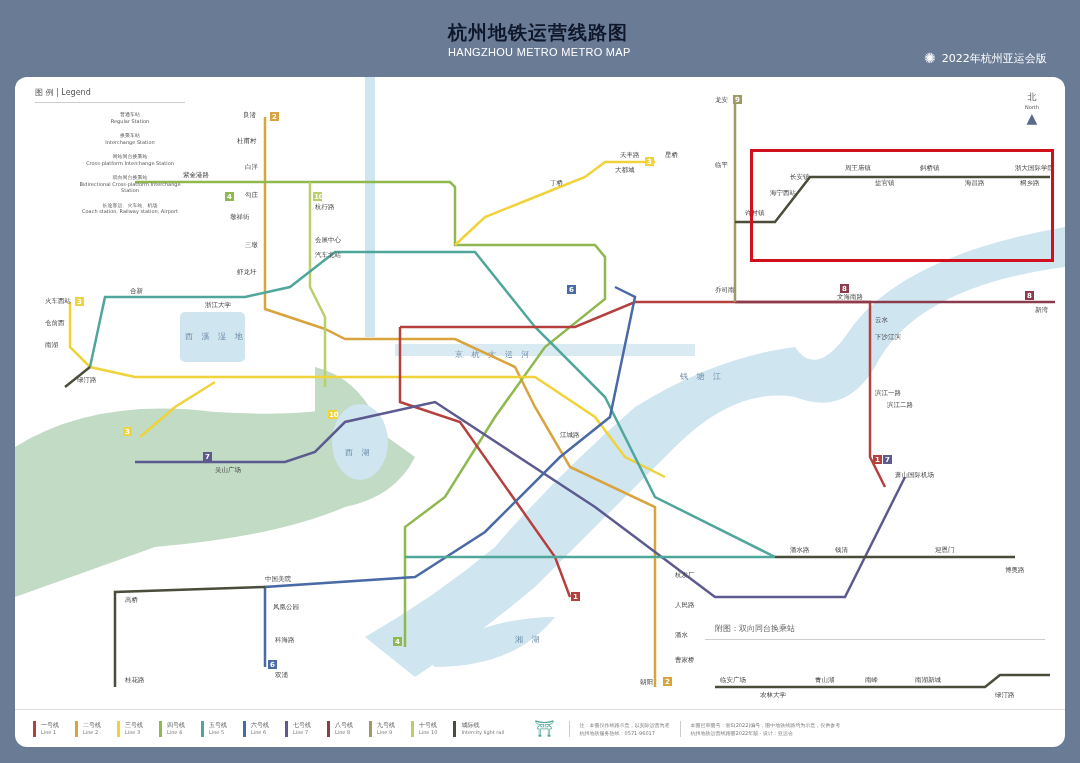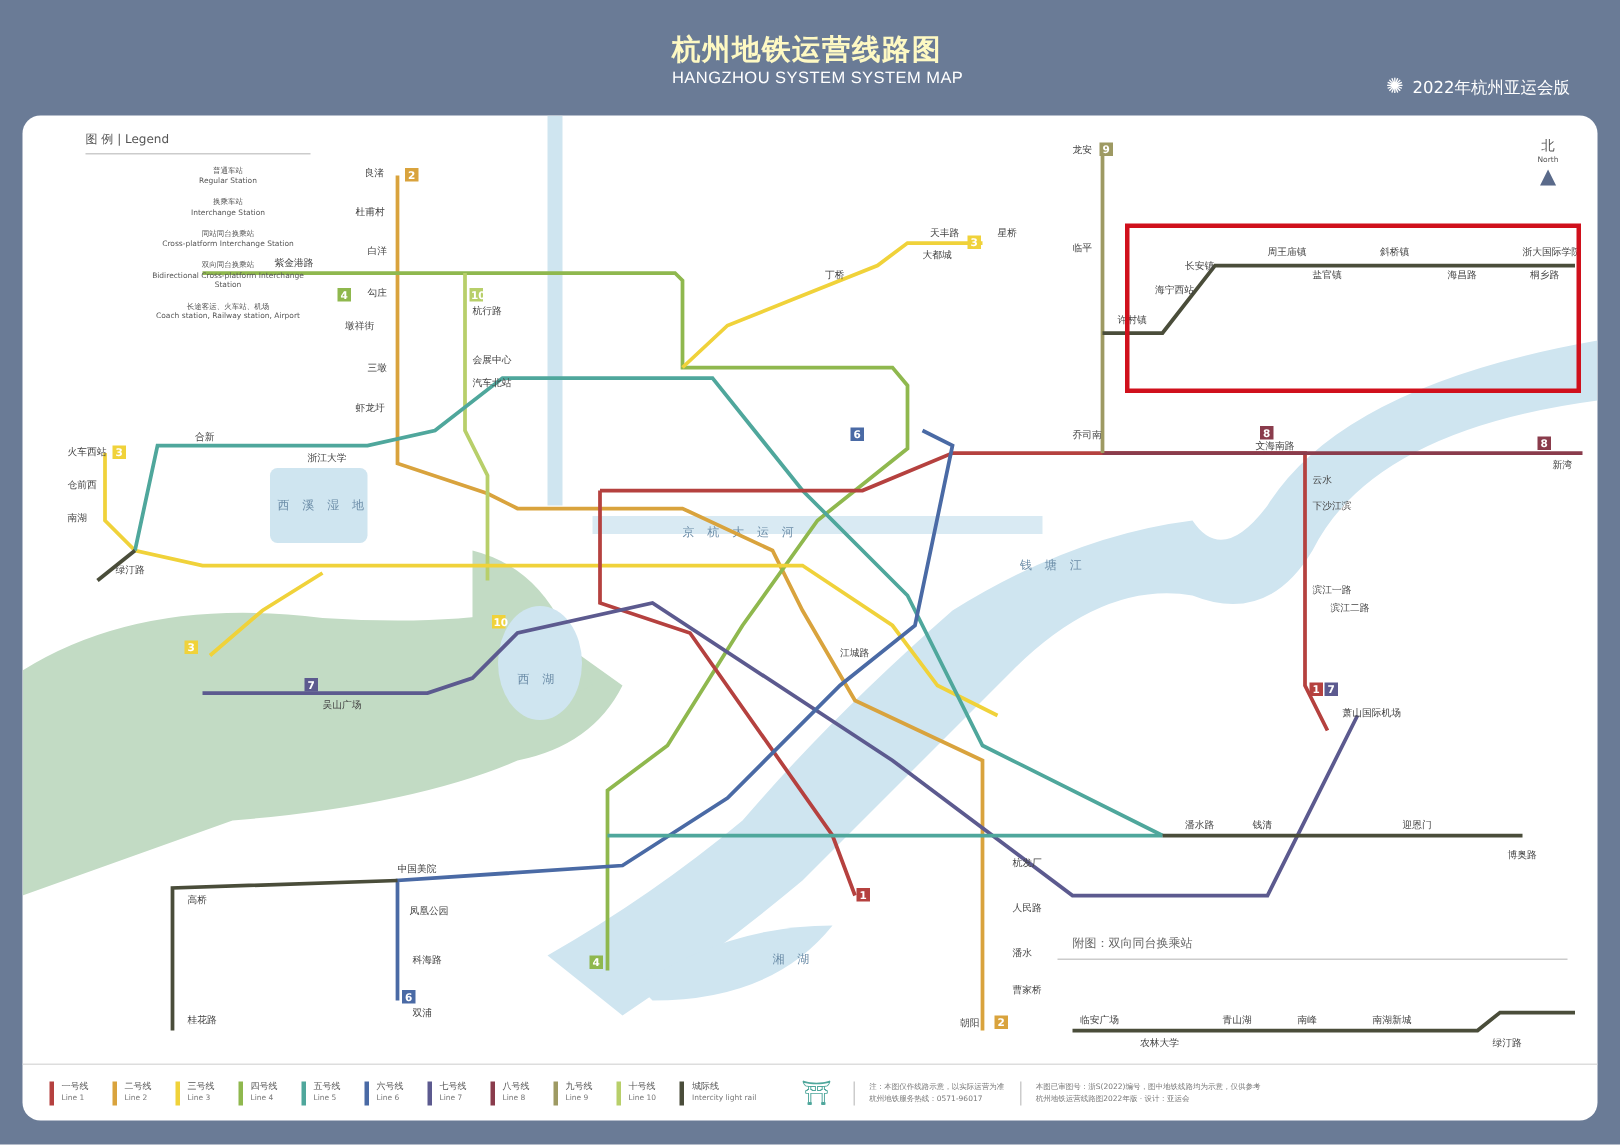--- a/index.html
+++ b/index.html
@@ -1,44 +1,44 @@
 <!DOCTYPE html>
 <html><head>
 <meta charset="utf-8">
 <style>
   * { box-sizing: border-box; margin: 0; padding: 0; }
   body { width: 1080px; height: 763px; background: #6a7b96; font-family: "DejaVu Sans", sans-serif; position: relative; overflow: hidden; }
-  .header-title { position: absolute; left: 448px; top: 20px; color: #fef9c3; font-size: 19px; font-weight: bold; letter-spacing: 1px; }
+  .header-title { position: absolute; left: 448px; top: 20px; color: #0f172a; font-size: 19px; font-weight: bold; letter-spacing: 1px; }
   .header-sub { position: absolute; left: 448px; top: 46px; color: #fff; font-size: 11px; font-family: "Liberation Sans", sans-serif; letter-spacing: 0.3px; }
   .edition { position: absolute; left: 924px; top: 50px; color: #fff; font-size: 11px; display: flex; align-items: center; gap: 6px; }
   .edition .star { font-size: 14px; }
   .card { position: absolute; left: 15px; top: 77px; width: 1050px; height: 670px; background: #fff; border-radius: 12px; overflow: hidden; }
   svg.map { position: absolute; left: 0; top: 0; }
-  .legend-box { position: absolute; left: 20px; top: 10px; width: 150px; margin-left: 22px; }
+  .legend-box { position: absolute; left: 20px; top: 10px; width: 150px; }
   .legend-title { font-size: 8px; color: #555; border-bottom: 1px solid #ccc; padding-bottom: 4px; }
   .legend-item { font-size: 5px; color: #555; text-align: center; margin-left: 40px; margin-top: 8px; line-height: 1.3; }
   .north { position: absolute; left: 1010px; top: 14px; font-size: 9px; color: #555; text-align: center; }
   .footer { position: absolute; left: 0; top: 632px; width: 1050px; height: 38px; border-top: 1px solid #ddd; display: flex; align-items: center; padding-left: 18px; }
   .fl { display: flex; align-items: center; margin-right: 16px; }
   .fl .bar { width: 3px; height: 16px; margin-right: 5px; }
   .fl .txt { font-size: 5px; color: #777; line-height: 1.4; }
   .fl .txt b { font-size: 6px; color: #555; font-weight: normal; display: block; }
   .fnote { font-size: 5px; color: #777; line-height: 1.6; padding: 0 10px; border-left: 1px solid #ccc; }
   .st { font-size: 6.5px; fill: #444; }
   .badge { font-size: 7px; font-weight: bold; fill: #fff; }
   .water-label { font-size: 8px; fill: #6c8da8; letter-spacing: 3px; }
   .red-box { position: absolute; left: 735px; top: 72px; width: 304px; height: 113px; border: 3px solid #d0101c; }
   .inset-title { position: absolute; left: 700px; top: 546px; font-size: 8px; color: #666; }
   .inset-line { position: absolute; left: 690px; top: 562px; width: 340px; height: 1px; background: #ccc; }
 </style>
 </head>
 <body>
 
 <div class="header-title">杭州地铁运营线路图</div>
-<div class="header-sub">HANGZHOU SYSTEM SYSTEM MAP</div>
+<div class="header-sub">HANGZHOU METRO METRO MAP</div>
 <div class="edition">
   <span class="star">✺</span>
   <span>2022年杭州亚运会版</span>
 </div>
 
 <div class="card">
   <svg class="map" width="1050" height="632" viewBox="0 0 1050 632">
 
     <path d="M0 370 Q80 320 200 335 Q280 340 330 330 L400 380 Q380 420 330 430 Q260 460 140 470 L0 520 Z" fill="#c2dbc4"></path>
     <path d="M300 290 Q340 300 360 340 L380 380 Q340 400 300 380 Z" fill="#c2dbc4"></path>

